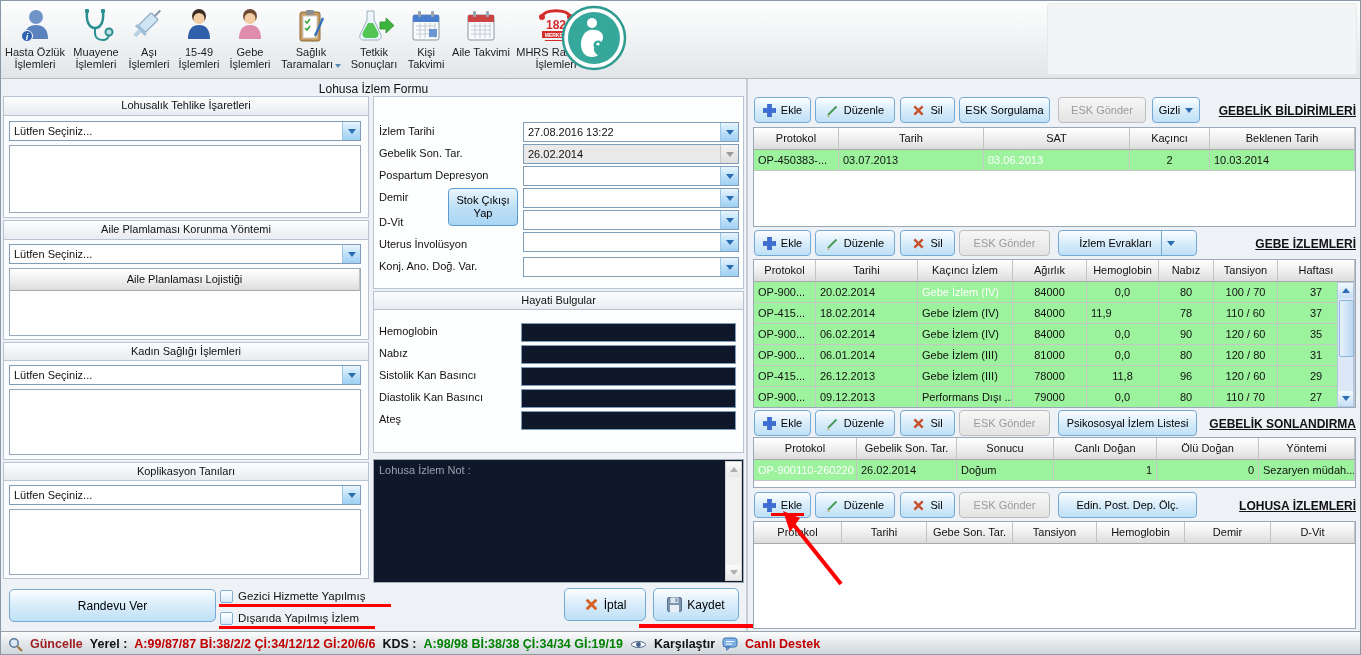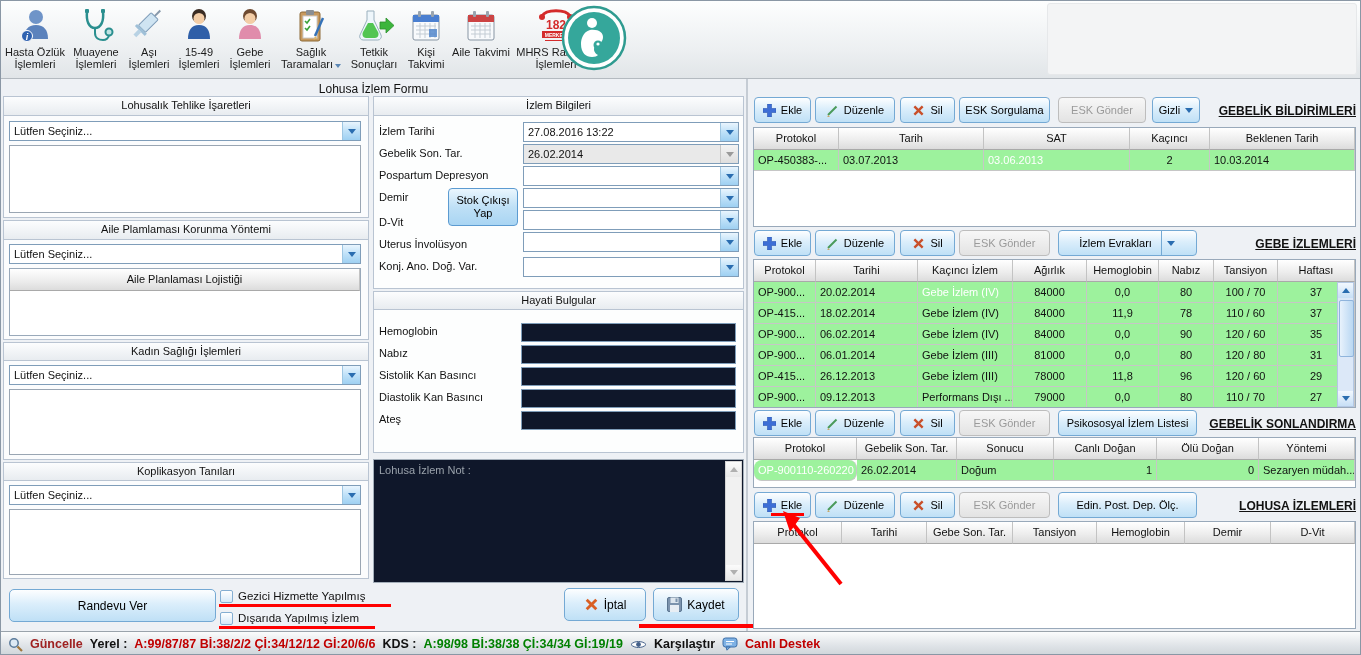--- a/index.html
+++ b/index.html
@@ -285,21 +285,20 @@
     <span>Randevu Ver</span>
   </button>
   <span class="cb" style="left:219px;top:589px;"></span>
   <span class="lbl" style="left:237px;top:589px;font-size:11.5px;">Gezici Hizmette Yapılmış</span>
   <div class="red" style="left:218px;top:603px;width:172px;height:3px;"></div>
   <span class="cb" style="left:219px;top:611px;"></span>
   <span class="lbl" style="left:237px;top:611px;font-size:11.5px;">Dışarıda Yapılmış İzlem</span>
   <div class="red" style="left:218px;top:625px;width:156px;height:3px;"></div>
 
   <div class="grp-box" style="left:372px;top:95px;width:371px;height:193px;background:#fdfefe;"></div>
-  <div class="grp-h" style="left:372px;top:95px;width:371px;height:20px;">İzlem Bilgileri</div>
 
   <span class="lbl" style="left:378px;top:124px;">İzlem Tarihi</span>
   <div class="combo" style="left:522px;top:121px;width:216px;">
     <span class="val">27.08.2016 13:22</span>
     <span class="cbtn">
         <span class="tri"></span>
       </span>
   </div>
 
   <span class="lbl" style="left:378px;top:146px;">Gebelik Son. Tar.</span>
@@ -508,21 +507,21 @@
         <div class="td" style="width: 72px; text-align: center;">0,0</div>
         <div class="td" style="width: 55px; text-align: center;">80</div>
         <div class="td" style="width: 64px; text-align: center;">100 / 70</div>
         <div class="td" style="flex: 1 1 0%; text-align: center;">37</div>
       </div>
       <div class="tr green">
         <div class="td" style="width: 62px; text-align: left;">OP-415...</div>
         <div class="td" style="width: 102px; text-align: left;">18.02.2014</div>
         <div class="td" style="width: 95px; text-align: left;">Gebe İzlem (IV)</div>
         <div class="td" style="width: 74px; text-align: center;">84000</div>
-        <div class="td" style="width: 72px; text-align: center;">11,9</div>
+        <div class="td" style="width: 72px; text-align: left;">11,9</div>
         <div class="td" style="width: 55px; text-align: center;">78</div>
         <div class="td" style="width: 64px; text-align: center;">110 / 60</div>
         <div class="td" style="flex: 1 1 0%; text-align: center;">37</div>
       </div>
       <div class="tr green">
         <div class="td" style="width: 62px; text-align: left;">OP-900...</div>
         <div class="td" style="width: 102px; text-align: left;">06.02.2014</div>
         <div class="td" style="width: 95px; text-align: left;">Gebe İzlem (IV)</div>
         <div class="td" style="width: 74px; text-align: center;">84000</div>
         <div class="td" style="width: 72px; text-align: center;">0,0</div>
@@ -606,21 +605,21 @@
   <div class="tblwrap" style="left:752px;top:436px;width:603px;height:51px;">
       <div class="tr thead">
         <div class="td" style="width: 103px;">Protokol</div>
         <div class="td" style="width: 100px;">Gebelik Son. Tar.</div>
         <div class="td" style="width: 97px;">Sonucu</div>
         <div class="td" style="width: 103px;">Canlı Doğan</div>
         <div class="td" style="width: 102px;">Ölü Doğan</div>
         <div class="td" style="flex: 1 1 0%;">Yöntemi</div>
       </div>
       <div class="tr green">
-        <div class="td sel" style="width: 103px; text-align: left; border-radius: 8px;">OP-900110-260220</div>
+        <div class="td sel" style="width: 103px; text-align: left;">OP-900110-260220</div>
         <div class="td" style="width: 100px; text-align: left;">26.02.2014</div>
         <div class="td" style="width: 97px; text-align: left;">Doğum</div>
         <div class="td" style="width: 103px; text-align: right;">1</div>
         <div class="td" style="width: 102px; text-align: right;">0</div>
         <div class="td" style="flex: 1 1 0%; text-align: left;">Sezaryen müdah...</div>
       </div>
     </div>
 
   <button class="btn" style="left:753px;top:491px;width:57px;">
     <span>

